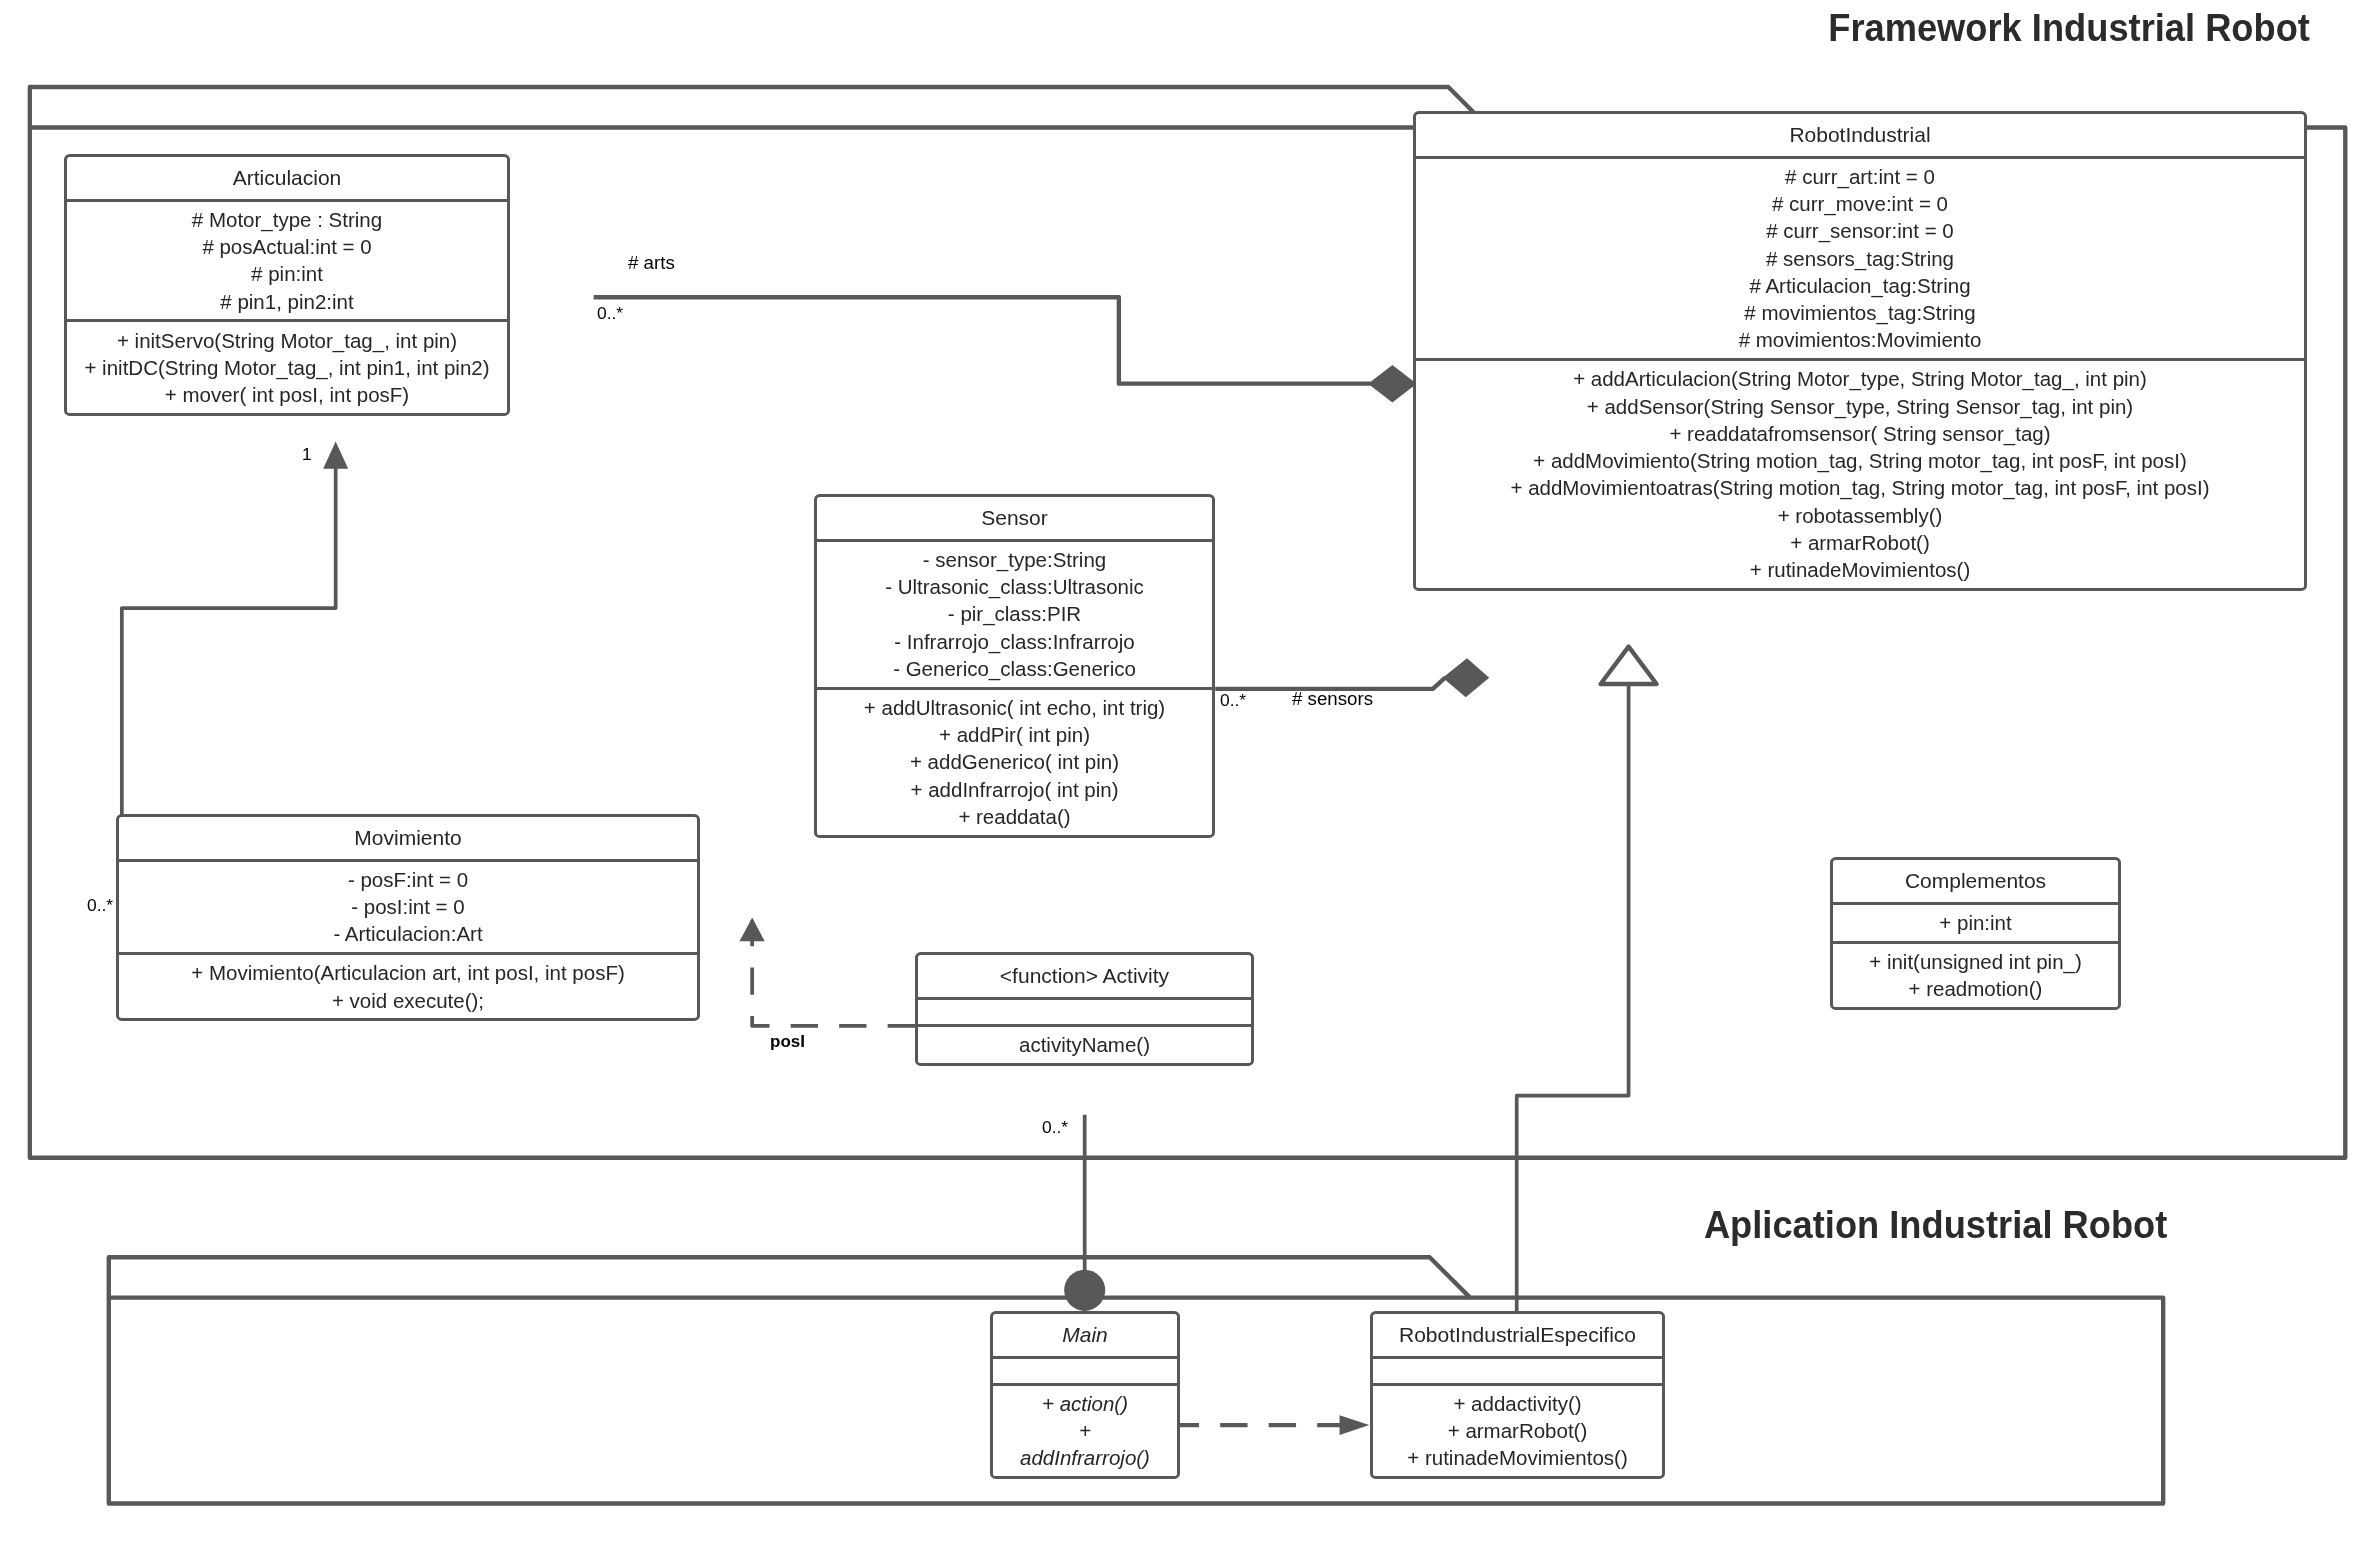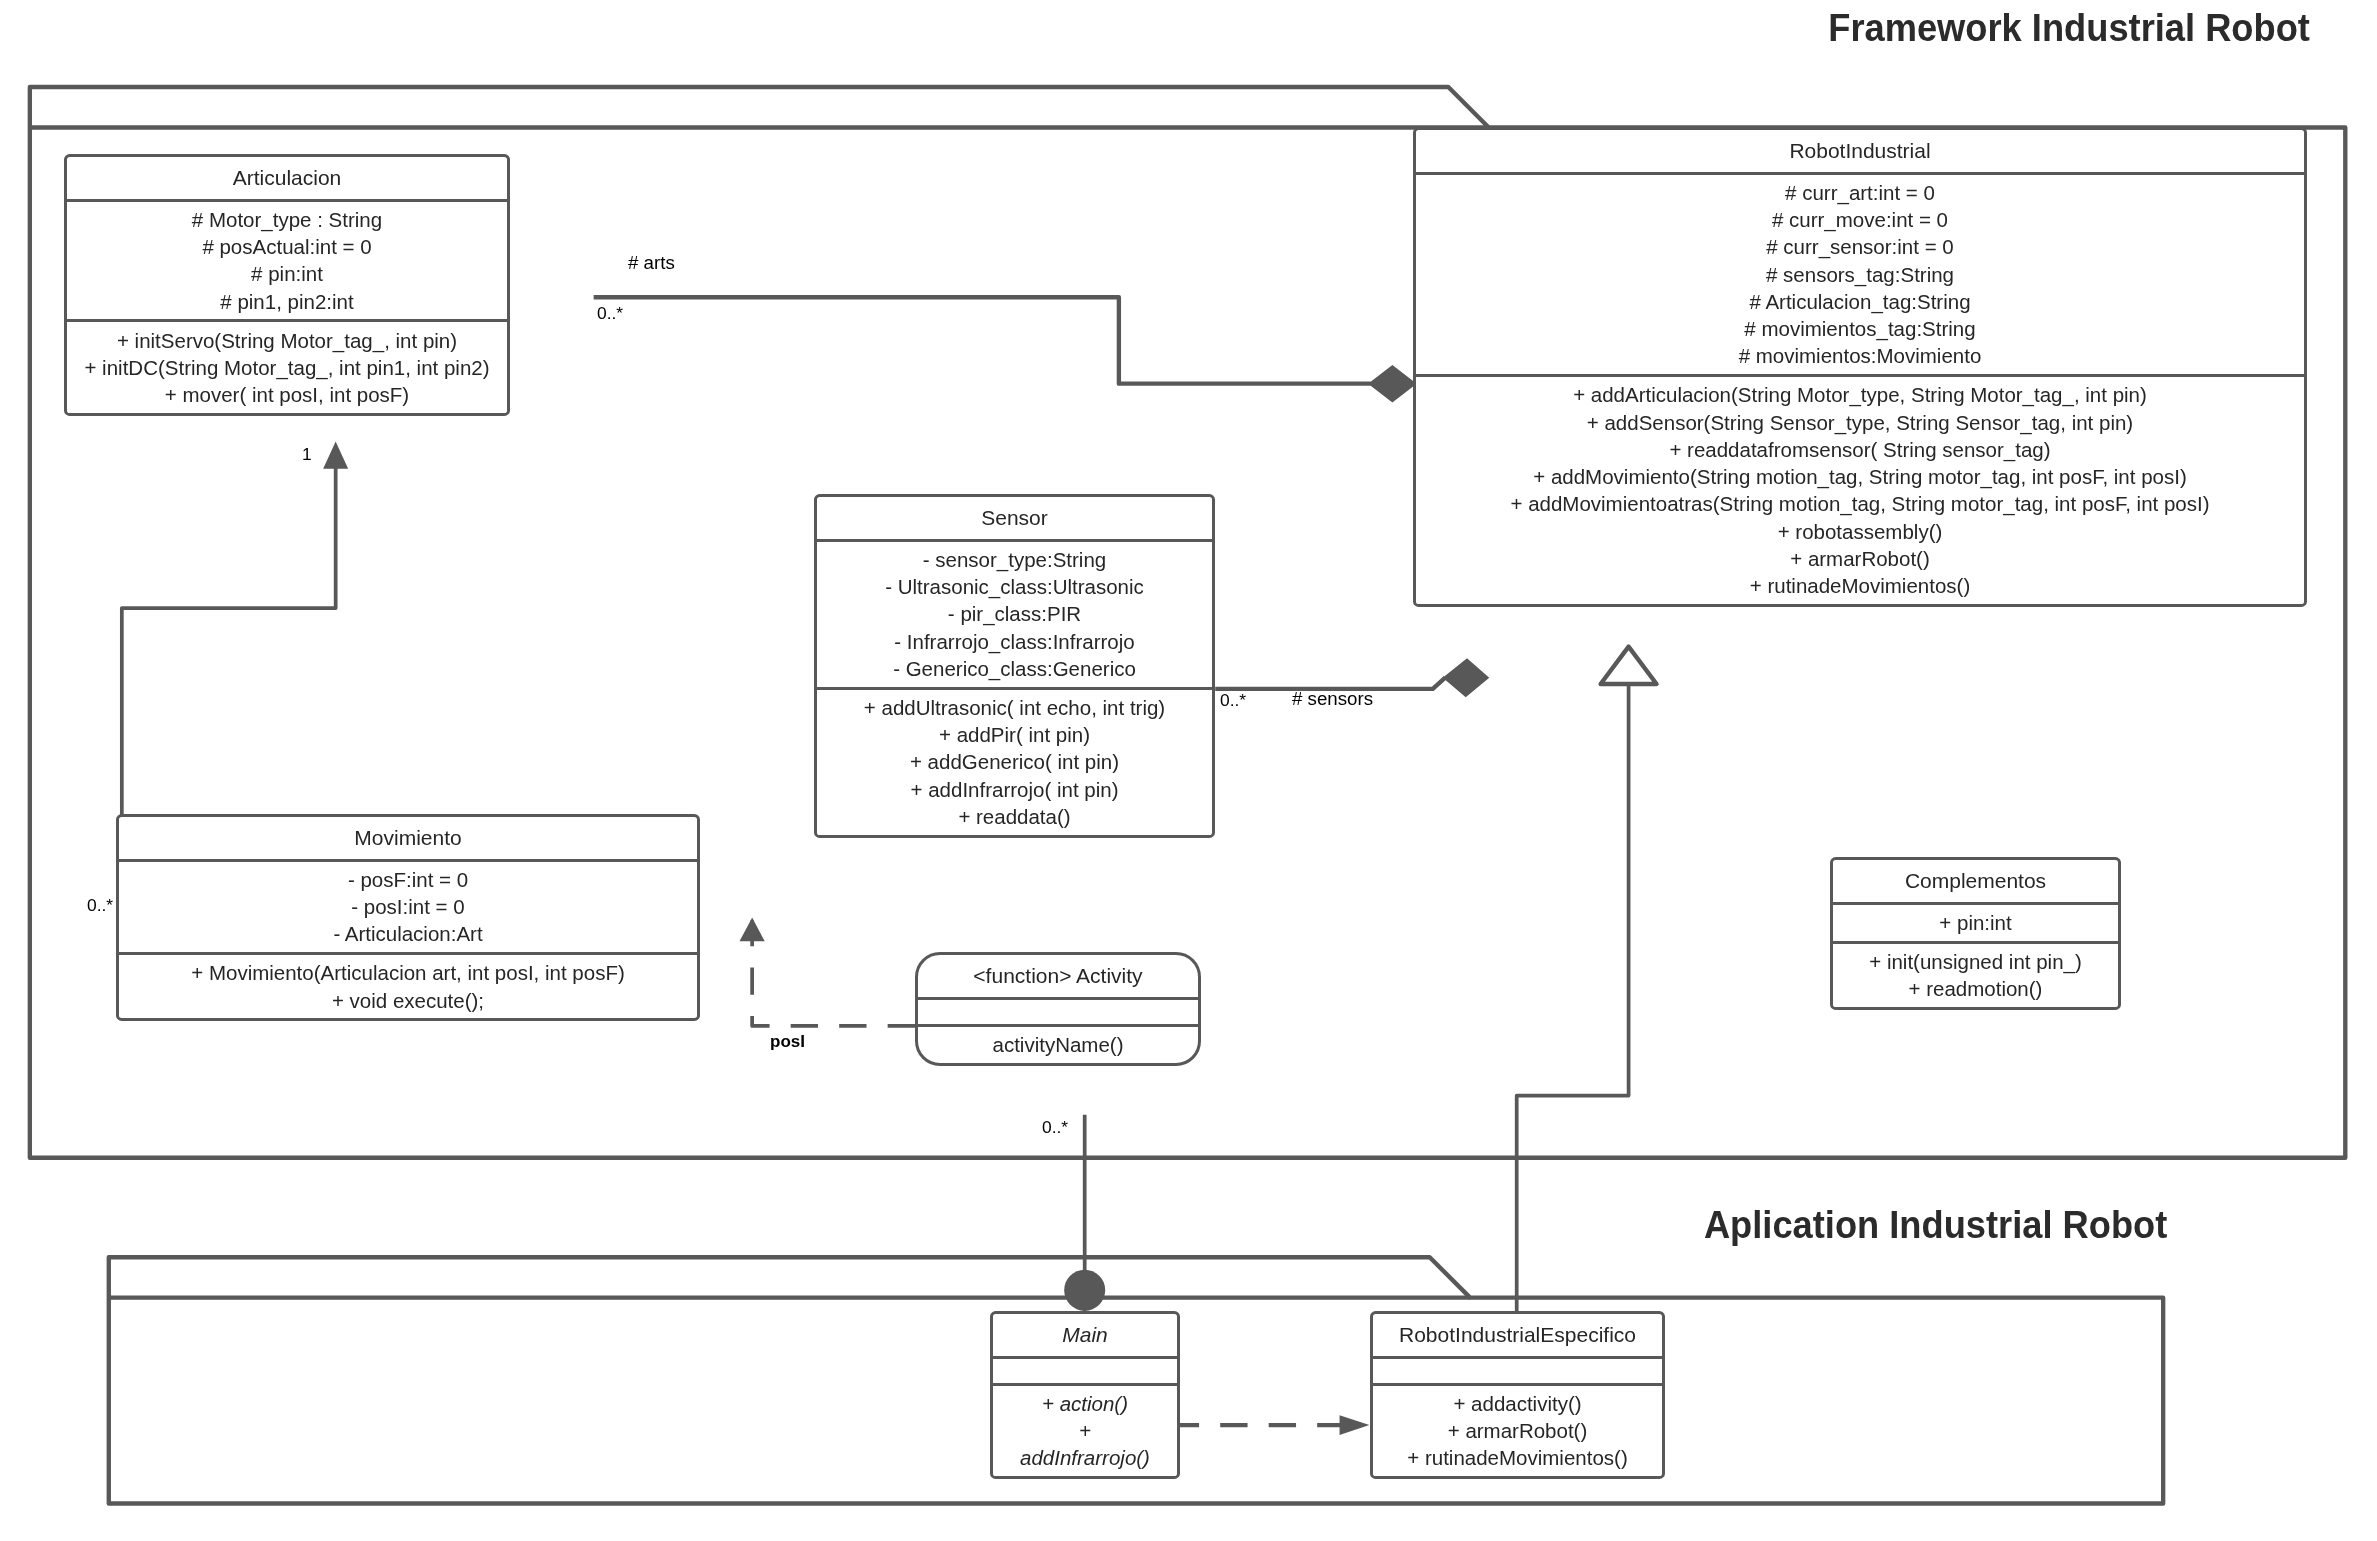--- a/index.html
+++ b/index.html
@@ -155,21 +155,21 @@
       <span class="row"># pin:int</span>
       <span class="row"># pin1, pin2:int</span>
     </div>
     <div class="sect ops">
       <span class="row">+ initServo(String Motor_tag_, int pin)</span>
       <span class="row">+ initDC(String Motor_tag_, int pin1, int pin2)</span>
       <span class="row">+ mover( int posI, int posF)</span>
     </div>
   </div>
 
-  <div class="uml" style="left:1413px; top:127px; width:894px;">
+  <div class="uml" style="left:1413px; top:111px; width:894px;">
     <div class="sect name">RobotIndustrial</div>
     <div class="sect attrs">
       <span class="row"># curr_art:int = 0</span>
       <span class="row"># curr_move:int = 0</span>
       <span class="row"># curr_sensor:int = 0</span>
       <span class="row"># sensors_tag:String</span>
       <span class="row"># Articulacion_tag:String</span>
       <span class="row"># movimientos_tag:String</span>
       <span class="row"># movimientos:Movimiento</span>
     </div>
@@ -209,21 +209,21 @@
       <span class="row">- posF:int = 0</span>
       <span class="row">- posI:int = 0</span>
       <span class="row">- Articulacion:Art</span>
     </div>
     <div class="sect ops">
       <span class="row">+ Movimiento(Articulacion art, int posI, int posF)</span>
       <span class="row">+ void execute();</span>
     </div>
   </div>
 
-  <div class="uml" style="left:915px; top:952px; width:286px;border-radius:25px;">
+  <div class="uml" style="left:915px; top:952px; width:339px;">
     <div class="sect name">&lt;function&gt; Activity</div>
     <div class="sect attrs empty"></div>
     <div class="sect ops">
       <span class="row">activityName()</span>
     </div>
   </div>
 
   <div class="uml" style="left:1782px; top:857px; width:291px;margin-left:48px;">
     <div class="sect name">Complementos</div>
     <div class="sect attrs">

